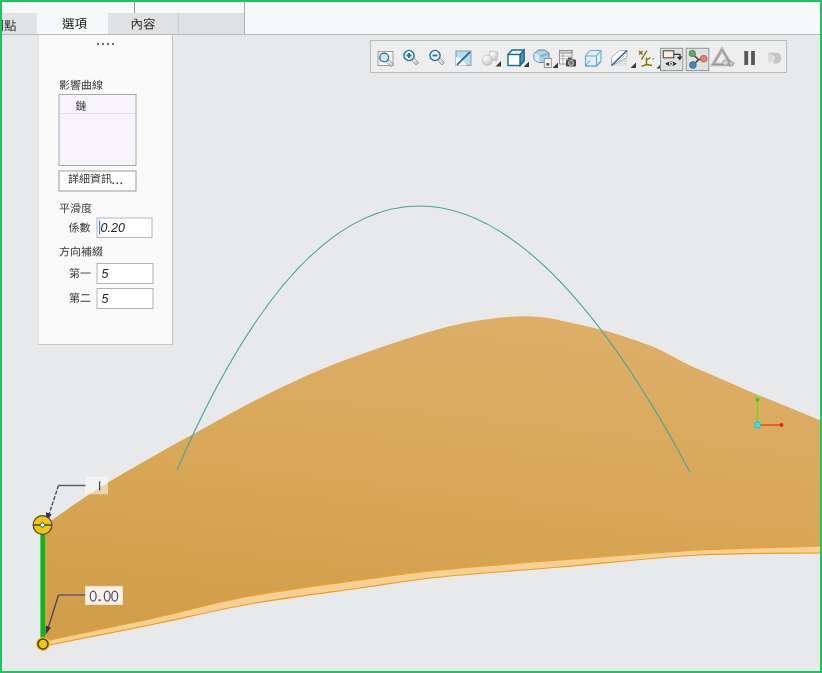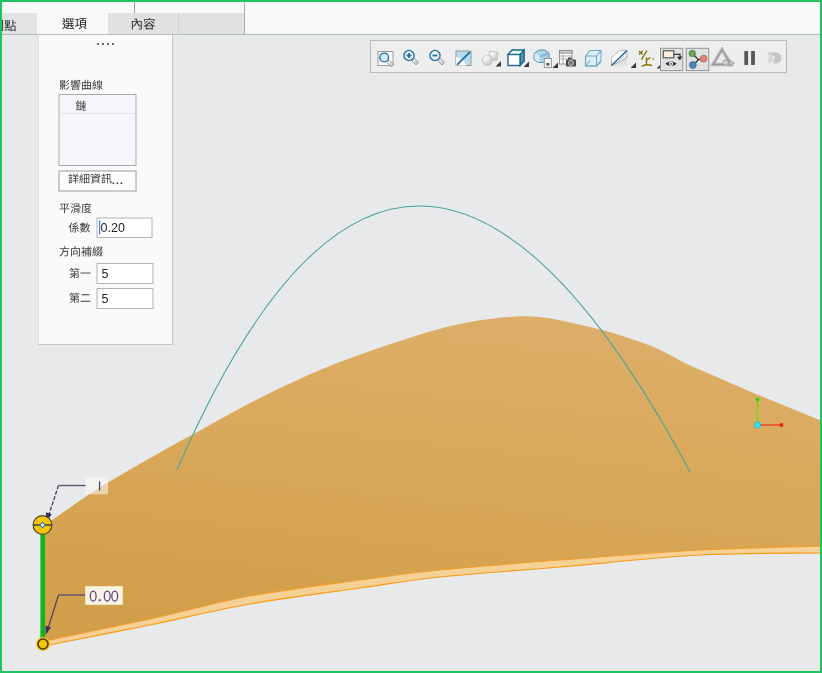--- a/index.html
+++ b/index.html
@@ -1,14 +1,14 @@
 <!DOCTYPE html>
 <html><head><meta charset="utf-8"><style>
 html,body{margin:0;padding:0;width:822px;height:673px;overflow:hidden;background:#e8e9eb;font-family:"Liberation Sans",sans-serif;}
-#root{position:relative;width:822px;height:673px;}
+#root{position:relative;width:822px;height:673px;font-style:italic;}
 .abs{position:absolute;}
 </style></head><body>
 <div id="root">
 <svg class="abs" style="left:0;top:0;z-index:1" width="822" height="673" viewBox="0 0 822 673">
       <defs>
         <path id="g0" d="M377 -543H537V-419H377ZM377 -356H537V-231H377ZM377 -729H537V-606H377ZM313 -795V-165H604V-795ZM490 -116C530 -66 580 2 601 45L661 7C638 -34 588 -100 546 -147ZM354 -144C324 -75 272 -5 220 41C236 51 266 72 279 83C333 32 389 -48 424 -125ZM854 -840V-14C854 3 847 8 831 9C815 9 762 10 702 8C712 29 722 61 725 80C807 80 855 78 883 65C911 54 923 33 923 -14V-840ZM680 -737V-164H746V-737ZM81 -776C138 -748 206 -701 239 -668L284 -728C249 -761 181 -803 124 -829ZM38 -506C97 -481 167 -439 202 -407L245 -468C210 -500 139 -538 79 -561ZM58 27 126 67C169 -25 220 -148 257 -253L197 -292C156 -180 99 -50 58 27Z"></path>
         <path id="g1" d="M151 -699C167 -651 180 -587 182 -546L222 -557C219 -597 205 -661 188 -709ZM187 -122C198 -66 203 6 201 53L254 47C255 0 249 -72 238 -127ZM290 -122C311 -71 329 -4 334 41L384 29C379 -14 359 -81 338 -131ZM393 -124C421 -75 448 -9 458 34L508 16C498 -28 471 -92 441 -141ZM98 -141C87 -80 65 -2 34 45L88 68C119 20 139 -59 150 -122ZM355 -712C346 -666 326 -595 312 -552L344 -540C362 -579 382 -644 399 -696ZM674 -838V-364H528V79H598V33H850V75H922V-364H747V-551H961V-621H747V-838ZM598 -37V-296H850V-37ZM137 -749H245V-507H137ZM296 -749H412V-507H296ZM52 -243V-184H492V-243H304V-323H480V-383H304V-452H473V-804H77V-452H237V-383H70V-323H237V-243Z"></path>
         <path id="g2" d="M675 -162C748 -127 823 -81 865 -43L932 -77C883 -115 800 -161 725 -196ZM507 -196C460 -154 384 -114 313 -86C331 -76 358 -53 371 -40C440 -72 521 -122 575 -172ZM67 -801C112 -751 167 -682 194 -640L252 -681C224 -721 169 -785 123 -834ZM700 -486V-414H544V-486H474V-414H335V-356H474V-262H293V-204H949V-262H770V-356H916V-414H770V-486ZM544 -356H700V-262H544ZM329 -478C346 -488 376 -494 599 -534C599 -547 601 -571 605 -587L390 -554V-631H595V-801H329V-595C329 -557 315 -545 302 -538C312 -523 325 -495 329 -478ZM390 -749H531V-683H390ZM647 -800V-597C647 -528 664 -504 733 -504C749 -504 852 -504 874 -504C901 -504 929 -505 943 -509C941 -523 939 -546 937 -563C921 -559 890 -558 872 -558C852 -558 757 -558 736 -558C713 -558 709 -567 709 -595V-630H920V-800ZM709 -748H854V-682H709ZM64 -284C71 -292 97 -299 121 -299H211C181 -144 117 -32 29 31C45 41 69 66 80 82C127 46 169 -4 203 -69C282 45 408 65 614 65C725 65 852 63 946 57C950 36 960 1 972 -16C868 -6 721 -1 614 -1C425 -2 297 -17 231 -130C256 -192 275 -265 287 -348L250 -361L237 -360H140C187 -428 249 -536 283 -594L233 -614L219 -608H47V-545H181C147 -483 99 -402 81 -381C66 -362 51 -356 36 -351C44 -337 60 -302 64 -284Z"></path>
         <path id="g3" d="M517 -418H850V-320H517ZM517 -265H850V-166H517ZM517 -570H850V-473H517ZM555 -92C505 -49 402 0 316 28C331 42 353 65 363 81C451 52 555 0 620 -50ZM720 -48C789 -11 877 45 920 82L979 37C933 -1 844 -55 777 -89ZM32 -182 62 -110C160 -145 292 -193 417 -238L404 -304L259 -255V-653H393V-724H53V-653H184V-231ZM446 -629V-108H924V-629H687L719 -727H962V-792H397V-727H634C628 -695 620 -660 612 -629Z"></path>
         <path id="g4" d="M285 -795V-728H465C468 -689 472 -652 477 -616H110V80H185V-542H446C411 -384 330 -277 194 -210C210 -197 235 -168 245 -151C379 -220 461 -331 504 -484C547 -334 625 -222 756 -156C768 -176 793 -206 810 -221C678 -278 603 -388 564 -542H821V-18C821 -3 816 3 798 3C779 4 715 5 649 2C661 24 673 58 676 79C760 79 818 79 853 66C886 54 896 30 896 -18V-616H548C539 -671 533 -731 530 -795Z"></path>

